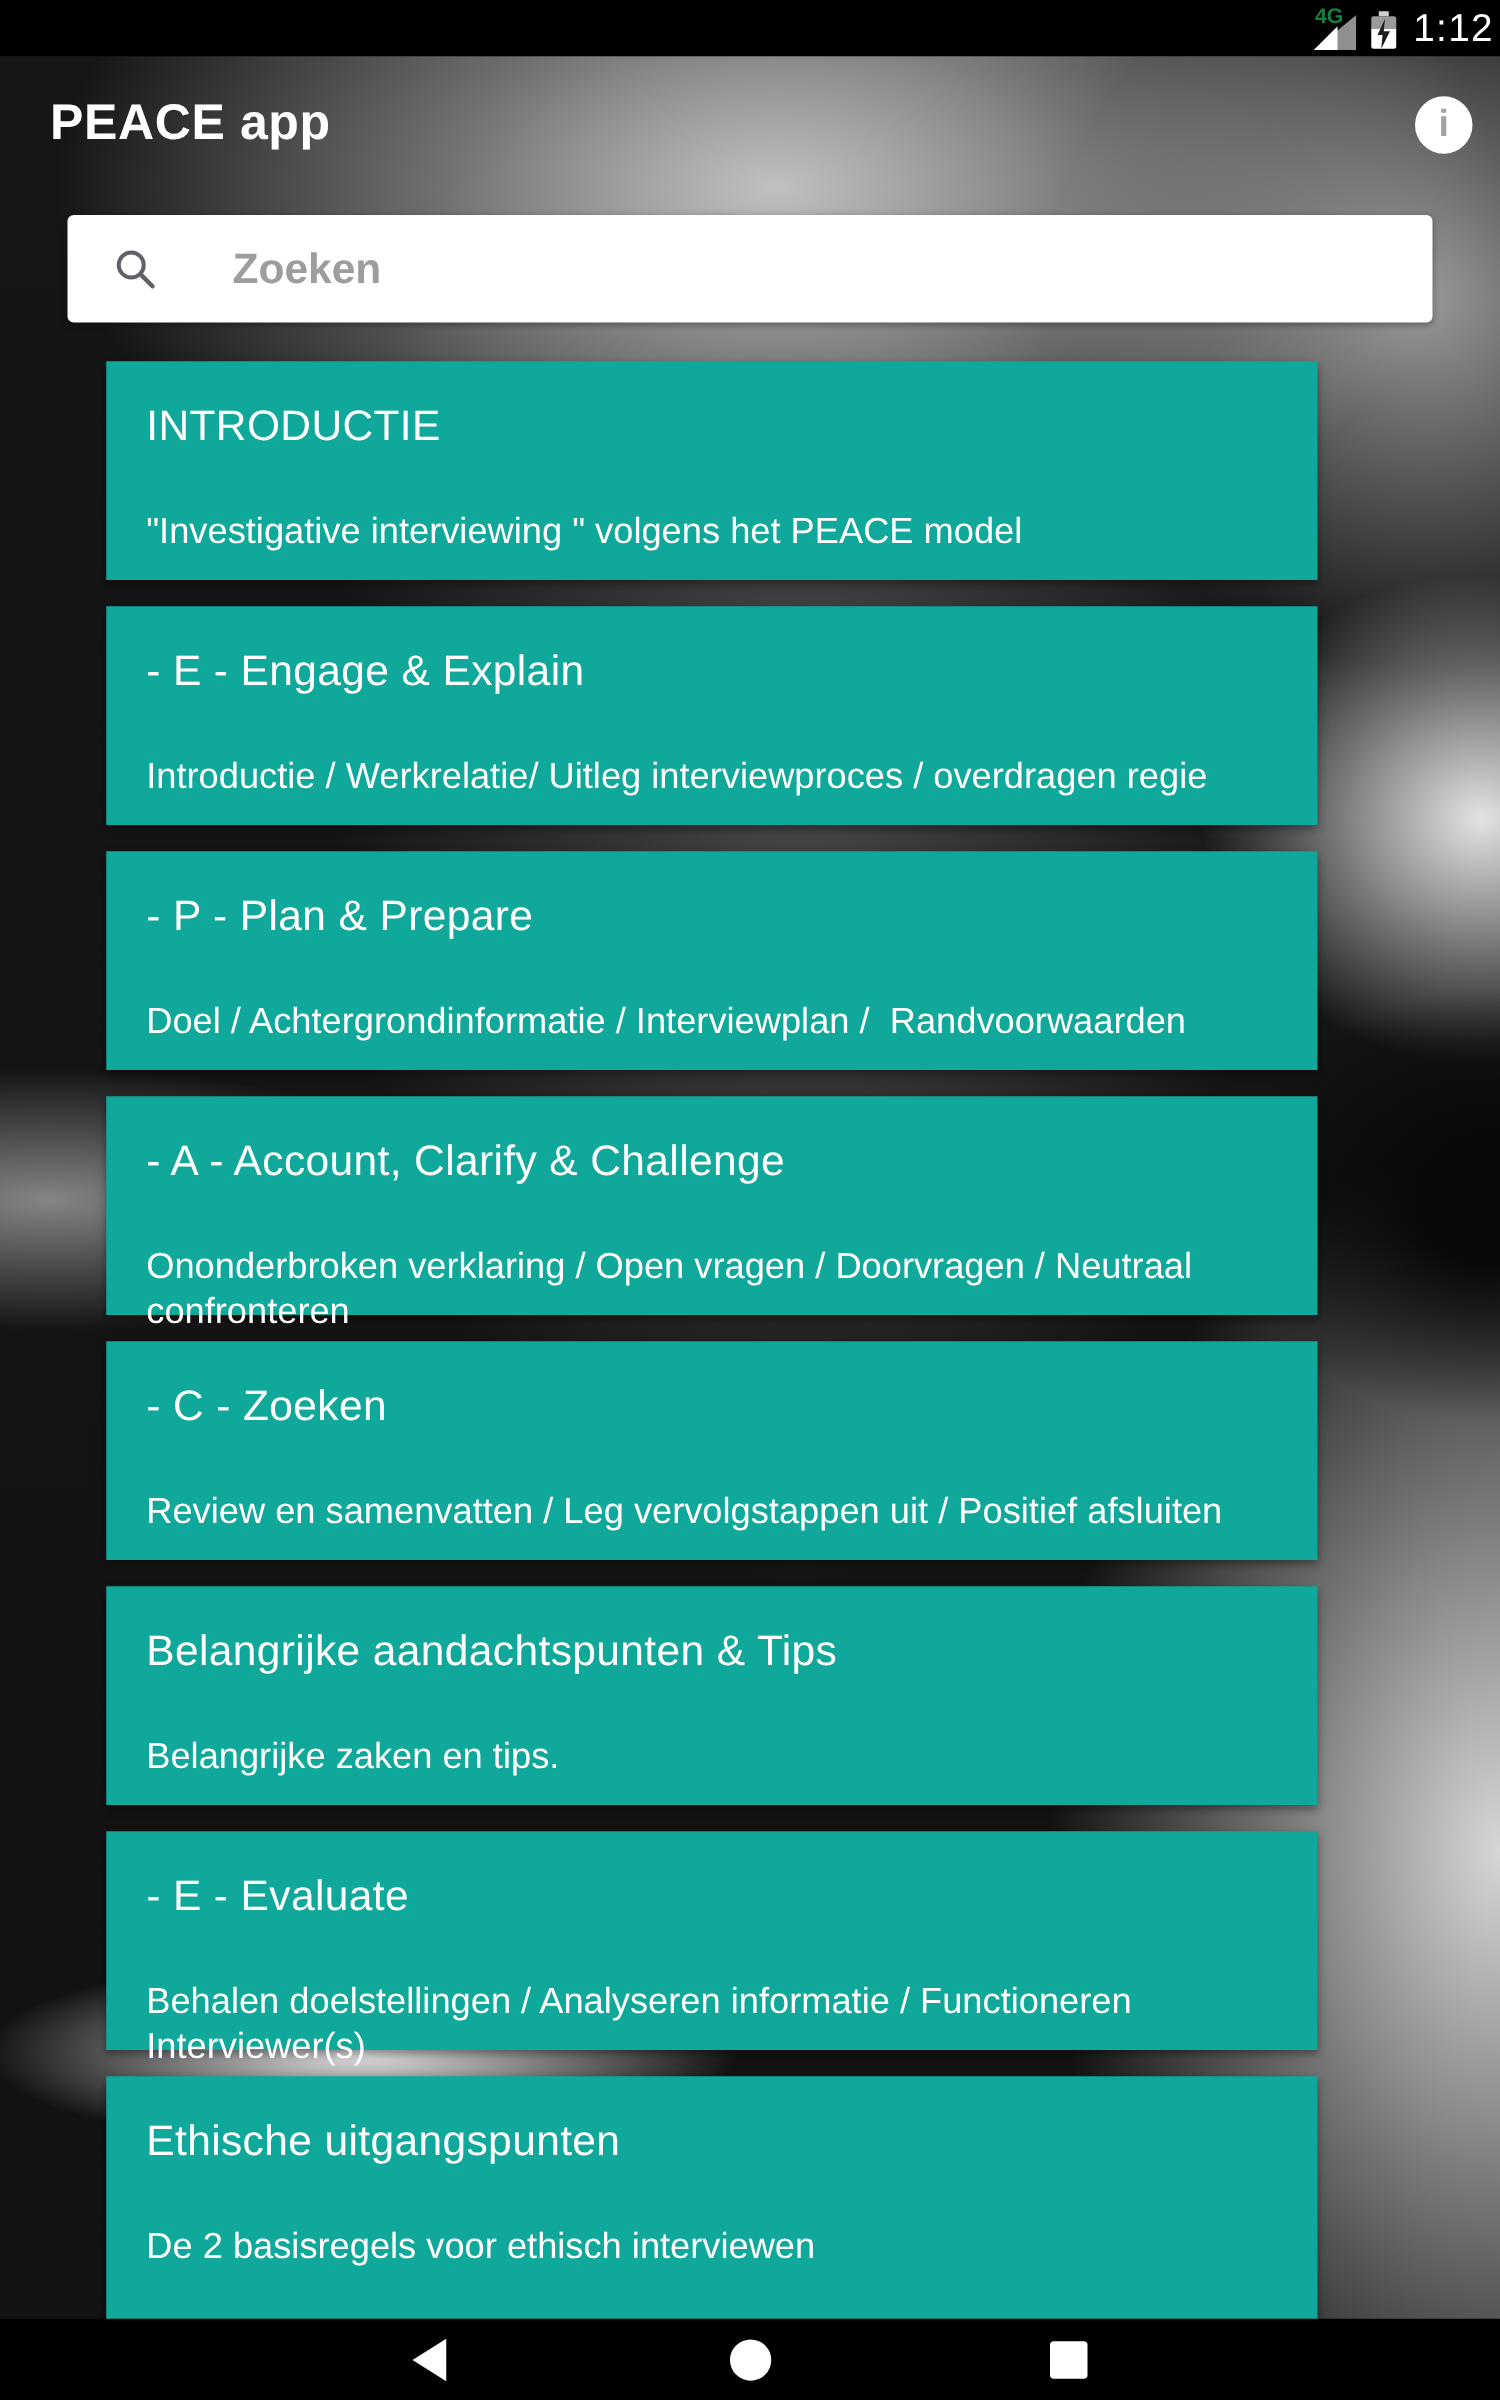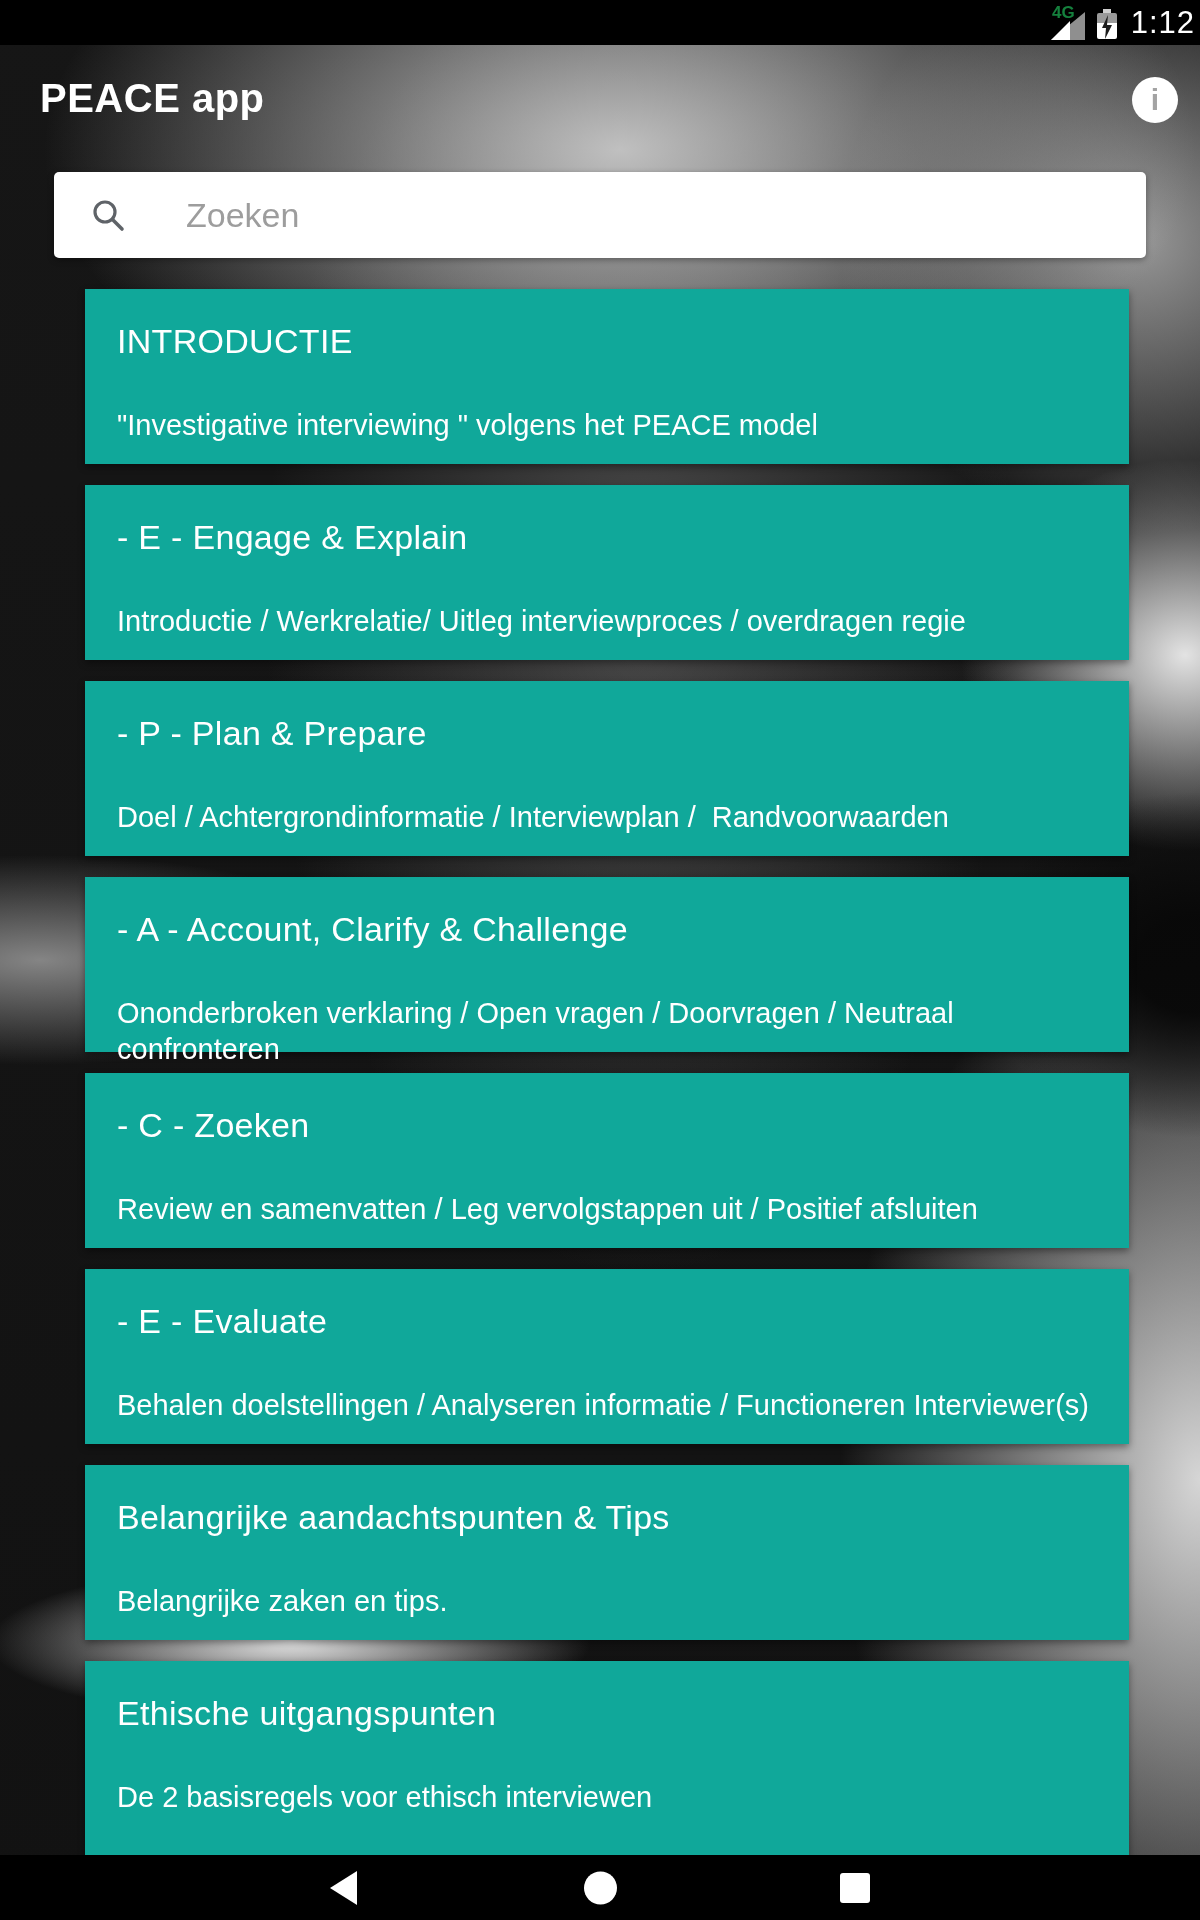--- a/index.html
+++ b/index.html
@@ -53,26 +53,27 @@
   .search-bar {
     position:absolute; top:172px; left:54px; width:1092px; height:86px;
     background:#fff; border-radius:5px; box-shadow:0 2px 6px rgba(0,0,0,0.35);
     display:flex; align-items:center; z-index:5;
   }
   .search-glyph { margin-left:36px; width:36px; height:36px; flex:0 0 auto; }
   .search-input {
     border:none; outline:none; background:transparent; flex:1;
     margin-left:60px; font-size:34px; color:#333;
     font-family:"Liberation Sans","DejaVu Sans",sans-serif;
+    font-weight:bold;
   }
   .search-input::placeholder { color:#9d9d9d; opacity:1; }
 
   
   .card-list {
-    position:absolute; top:289px; left:85px; width:1044px;
+    position:absolute; top:289px; left:85px; width:969px;
     display:flex; flex-direction:column; gap:21px; z-index:4;
   }
   .card {
     height:175px; background:#10a89a; box-shadow:0 3px 7px rgba(0,0,0,0.4);
     padding:32px 32px 0 32px; cursor:pointer;
   }
   .card:last-child { height:215px; }
   .card-title {
     color:#fff; font-size:34px; line-height:40px; font-weight:400; letter-spacing:0.3px;
     white-space:pre-wrap; overflow:hidden;
@@ -155,27 +156,27 @@
     <div class="card-title">- A - Account, Clarify &amp; Challenge</div>
     <div class="card-subtitle">Ononderbroken verklaring / Open vragen / Doorvragen / Neutraal confronteren</div>
   </div>
 
   <div class="card">
     <div class="card-title">- C - Zoeken</div>
     <div class="card-subtitle">Review en samenvatten / Leg vervolgstappen uit / Positief afsluiten</div>
   </div>
 
   <div class="card">
-    <div class="card-title">- E - Evaluate</div>
-    <div class="card-subtitle">Behalen doelstellingen / Analyseren informatie / Functioneren Interviewer(s)</div>
+    <div class="card-title">Belangrijke aandachtspunten &amp; Tips</div>
+    <div class="card-subtitle">Belangrijke zaken en tips.</div>
   </div>
 
   <div class="card">
-    <div class="card-title">Belangrijke aandachtspunten &amp; Tips</div>
-    <div class="card-subtitle">Belangrijke zaken en tips.</div>
+    <div class="card-title">- E - Evaluate</div>
+    <div class="card-subtitle">Behalen doelstellingen / Analyseren informatie / Functioneren Interviewer(s)</div>
   </div>
 
   <div class="card">
     <div class="card-title">Ethische uitgangspunten</div>
     <div class="card-subtitle">De 2 basisregels voor ethisch interviewen</div>
   </div>
 </div>
 
   <div class="nav-bar">
     <div class="nav-back"></div>

